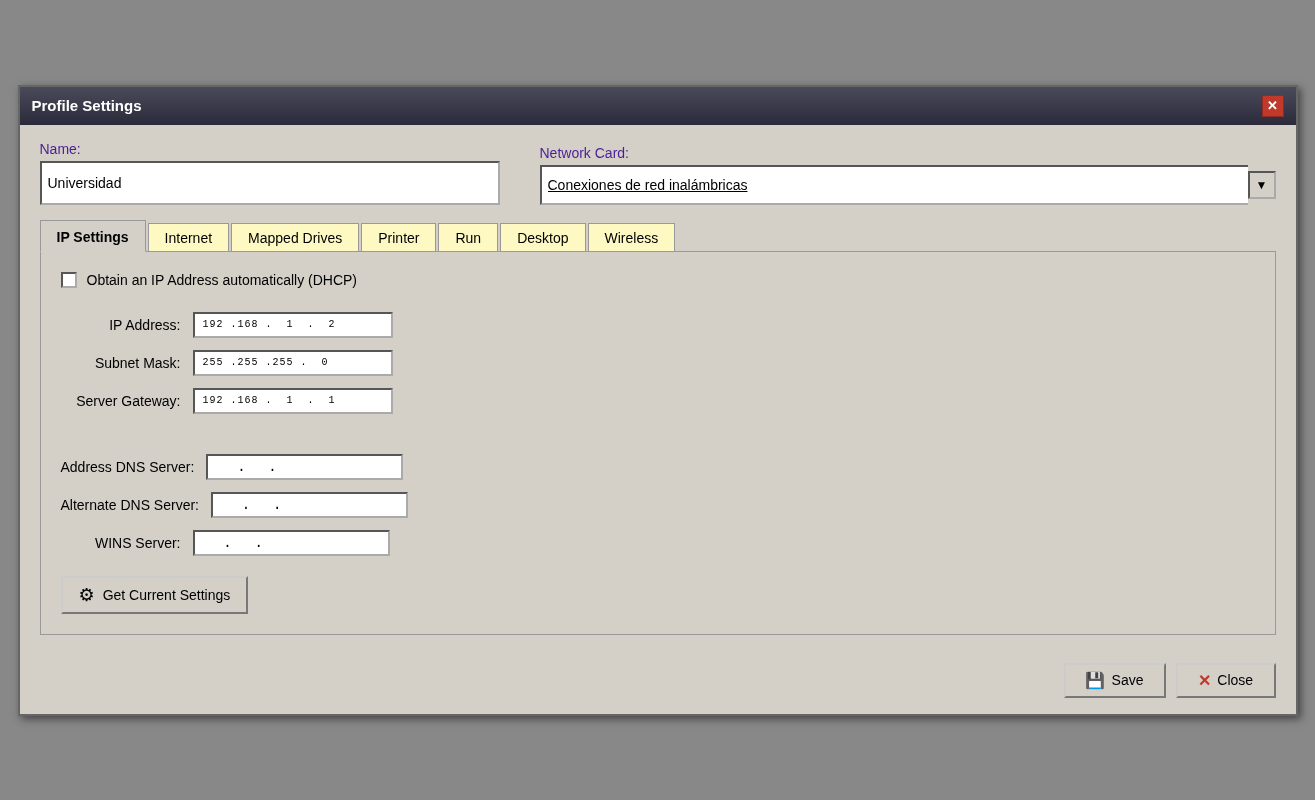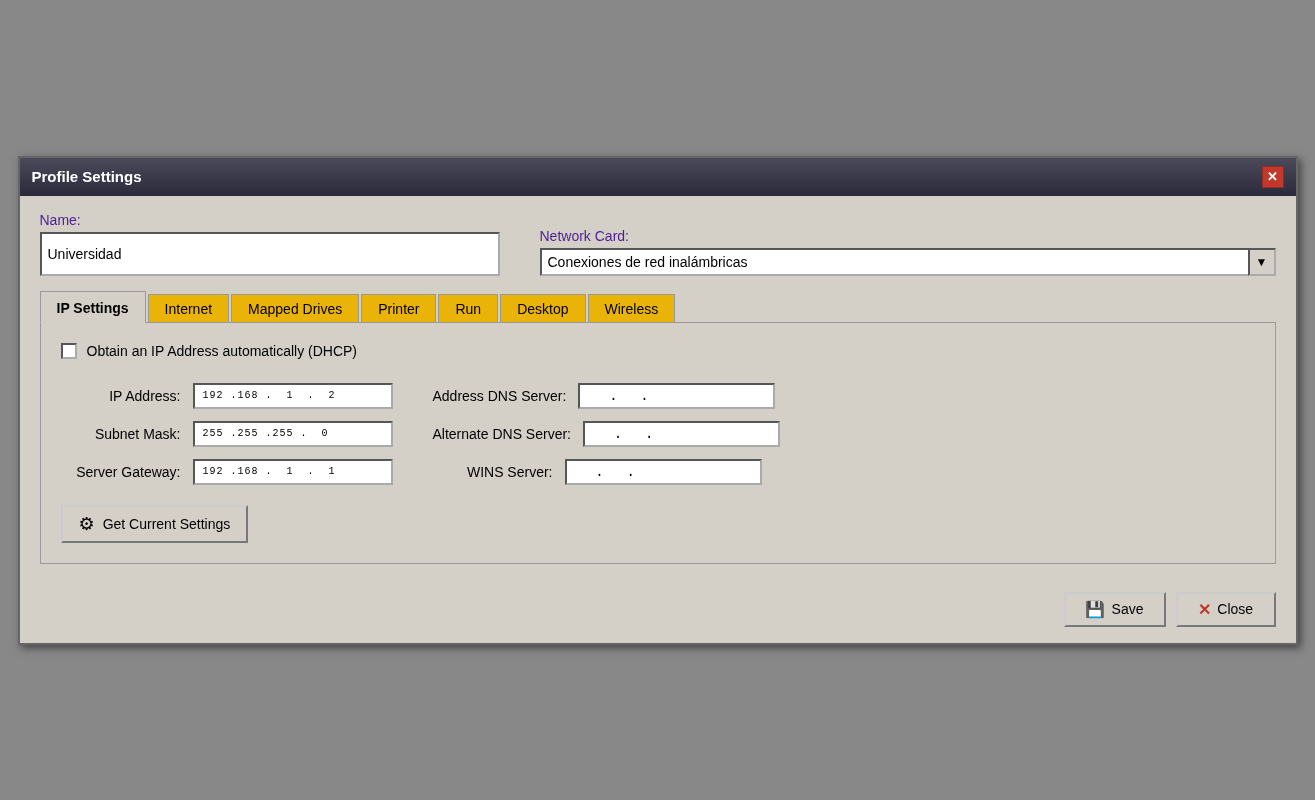--- a/index.html
+++ b/index.html
@@ -78,22 +78,23 @@
     .network-select-wrapper {
       display: flex;
       align-items: center;
     }
     .network-select-input {
       flex: 1;
       border: 2px inset #aaa;
       background: white;
       padding: 4px 6px;
       font-size: 14px;
-      height: 28px;
+      height: 40px;
       border-right: none;
+      text-decoration: underline;
     }
     .dropdown-btn {
       border: 2px inset #aaa;
       background: #d4d0c8;
       width: 28px;
       height: 28px;
       display: flex;
       align-items: center;
       justify-content: center;
       cursor: pointer;
@@ -101,21 +102,21 @@
     }
     
     .tabs-container {
       display: flex;
       align-items: flex-end;
       margin-bottom: 0;
     }
     .tab {
       padding: 6px 16px;
       border: 1px solid #999;
-      background: #eab308;
+      background: #fef9c3;
       cursor: pointer;
       font-size: 14px;
       margin-right: 2px;
       border-bottom: none;
       position: relative;
       top: 1px;
     }
     .tab.active {
       background: #d4d0c8;
       border-bottom: 1px solid #d4d0c8;
@@ -143,20 +144,21 @@
       background: white;
       display: flex;
       align-items: center;
       justify-content: center;
       cursor: pointer;
     }
     .ip-fields-grid {
       display: flex;
       gap: 40px;
       margin-bottom: 20px;
+      flex-direction: column;
     }
     .ip-left, .ip-right {
       display: flex;
       flex-direction: column;
       gap: 12px;
     }
     .ip-row {
       display: flex;
       align-items: center;
       gap: 12px;

